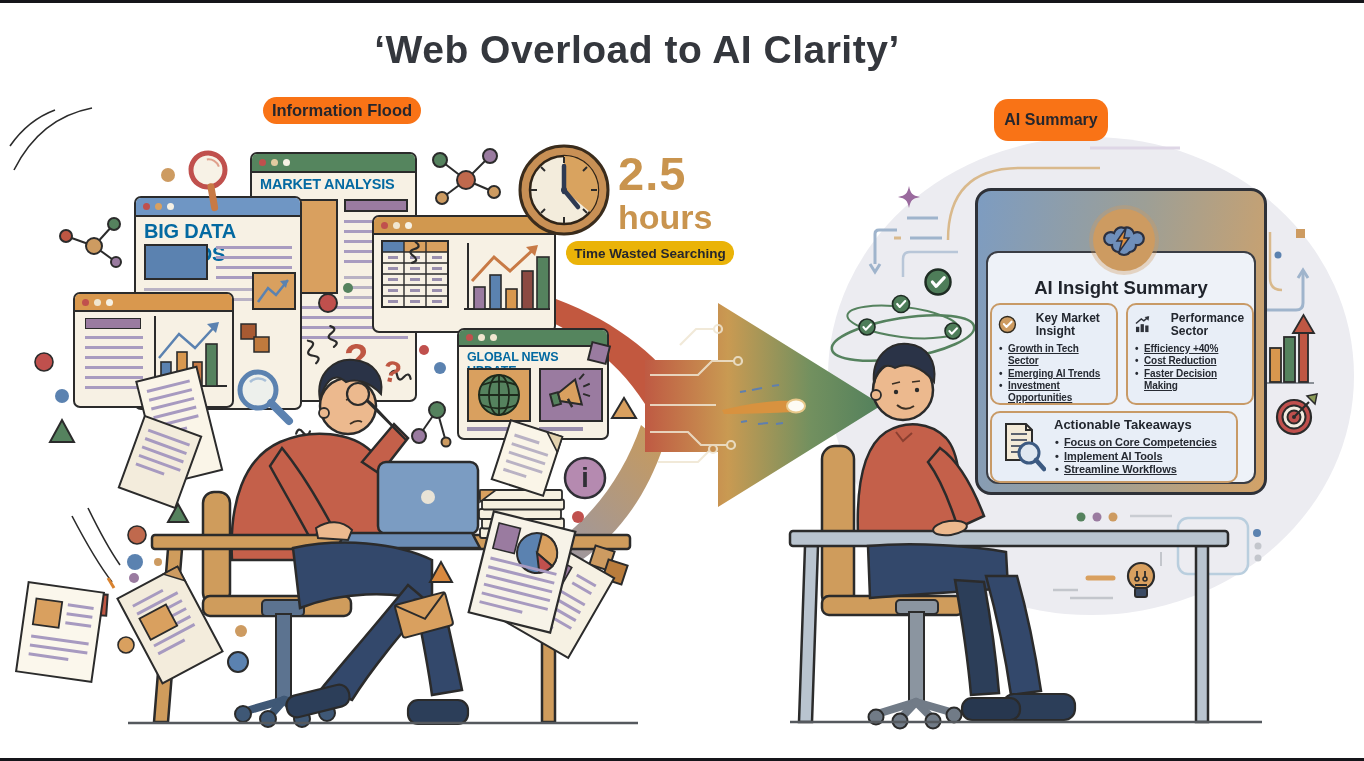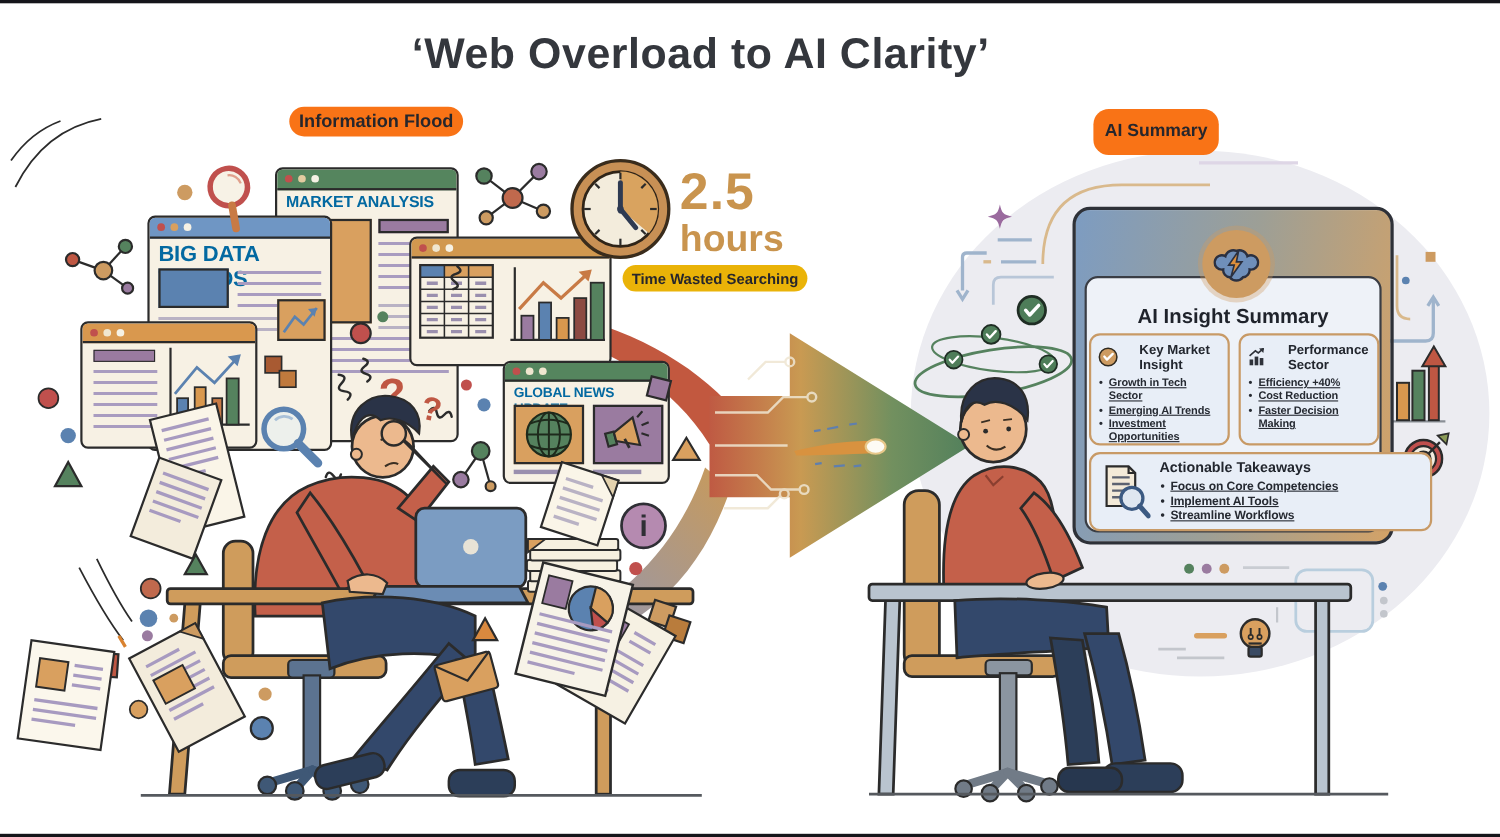--- a/index.html
+++ b/index.html
@@ -610,21 +610,21 @@
         </svg>
         <div class="t">Performance Sector</div>
       </div>
       <ul>
         <li>Efficiency +40%</li>
         <li>Cost Reduction</li>
         <li>Faster Decision Making</li>
       </ul>
     </div>
 
-    <div class="ai-box wide" style="left:12px;top:220px;width:312px;height:72px;">
+    <div class="ai-box wide" style="left:12px;top:220px;width:248px;height:72px;">
       <svg width="46" height="50" viewBox="0 0 46 50" style="flex:0 0 auto;">
         <path d="M6,2 h20 l6,6 v30 h-26 Z" fill="#f3ead8" stroke="#2b2b2b" stroke-width="2"></path>
         <path d="M26,2 v6 h6" fill="none" stroke="#2b2b2b" stroke-width="2"></path>
         <path d="M11,12 h16 M11,18 h16 M11,24 h10 M11,30 h9" stroke="#5c6270" stroke-width="2.2"></path>
         <circle cx="29" cy="31" r="10" fill="#dfe7f0" stroke="#3c5a82" stroke-width="3"></circle>
         <line x1="36" y1="38" x2="44" y2="47" stroke="#3c5a82" stroke-width="4.5" stroke-linecap="round"></line>
       </svg>
       <div>
         <div class="t">Actionable Takeaways</div>
         <ul>

